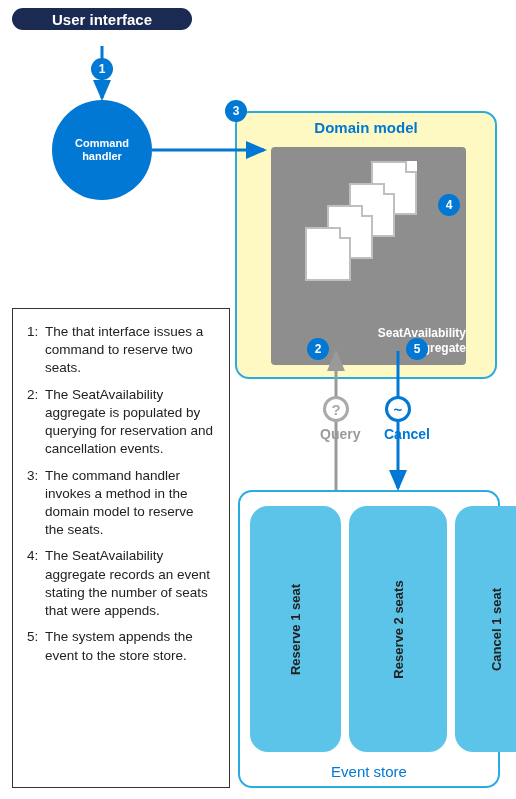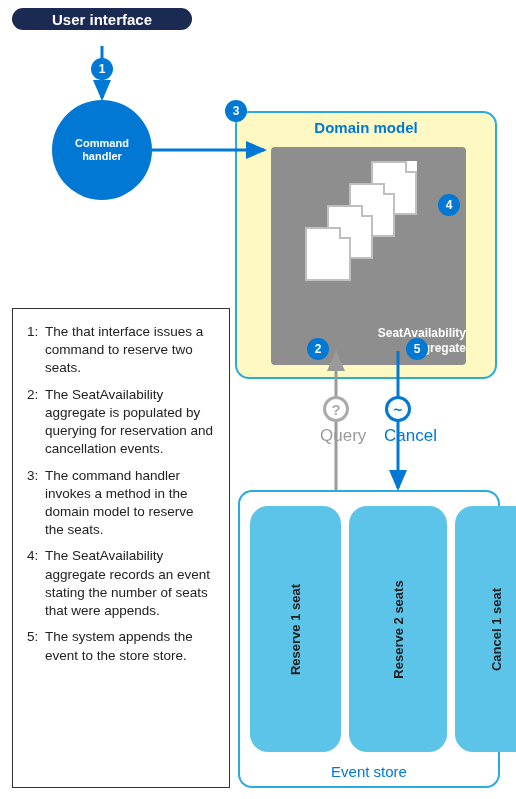--- a/index.html
+++ b/index.html
@@ -168,22 +168,22 @@
     border-radius: 50%;
     background: #fff;
     display: flex; align-items: center; justify-content: center;
     font-weight: 700;
     z-index: 15;
   }
   .mini.query { border: 3px solid #aaa; color: #aaa; font-size: 15px; }
   .mini.event { border: 3px solid #0078d4; color: #0078d4; font-size: 15px; }
   .mini-label {
     position: absolute;
-    font-size: 17px;
-    font-weight: 400;
+    font-size: 14px;
+    font-weight: 700;
     color: #999;
     z-index: 15;
   }
 
   svg.wires {
     position: absolute;
     left: 0; top: 0;
     width: 516px; height: 799px;
     pointer-events: none;
     z-index: 5;

